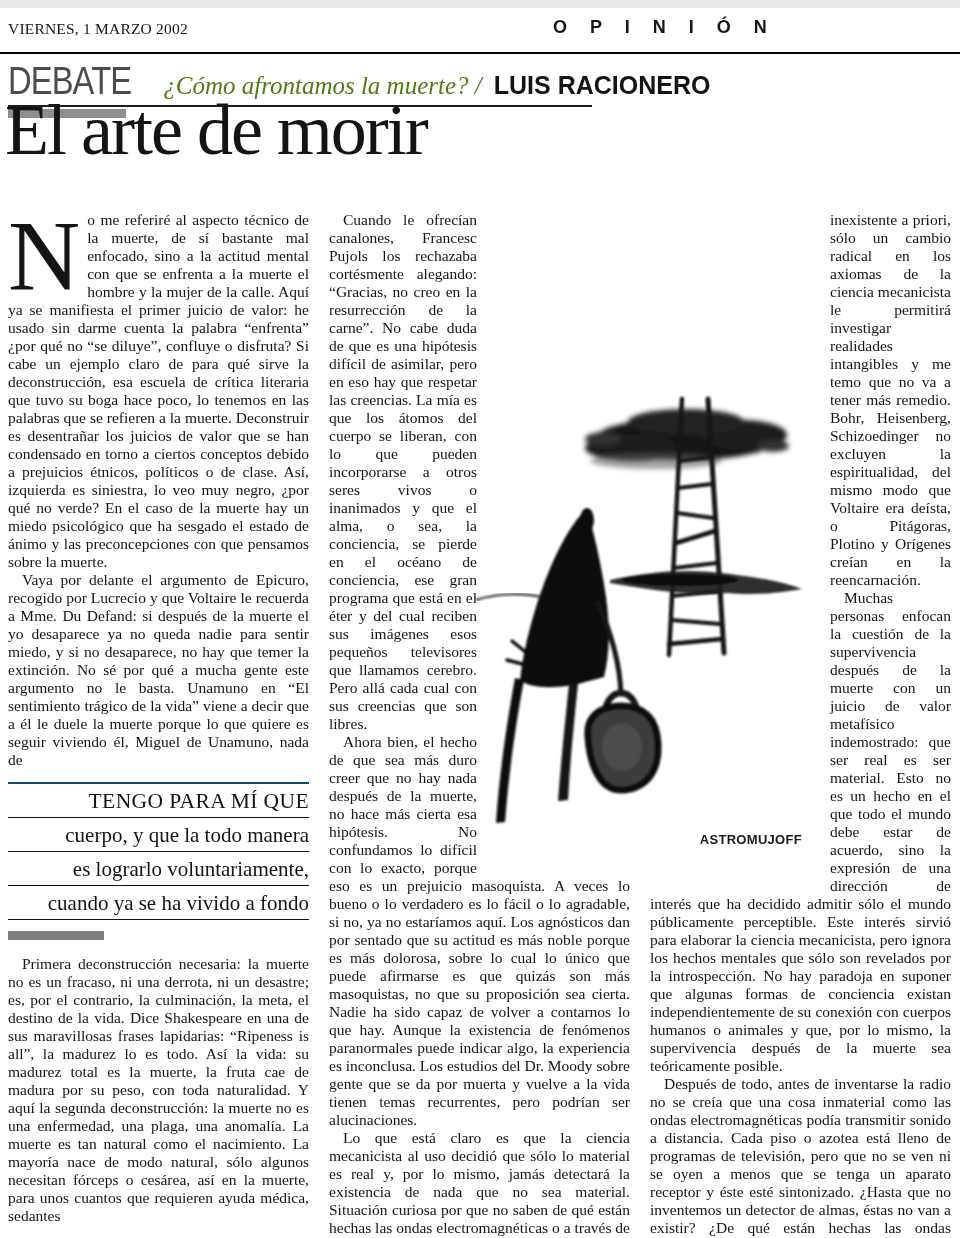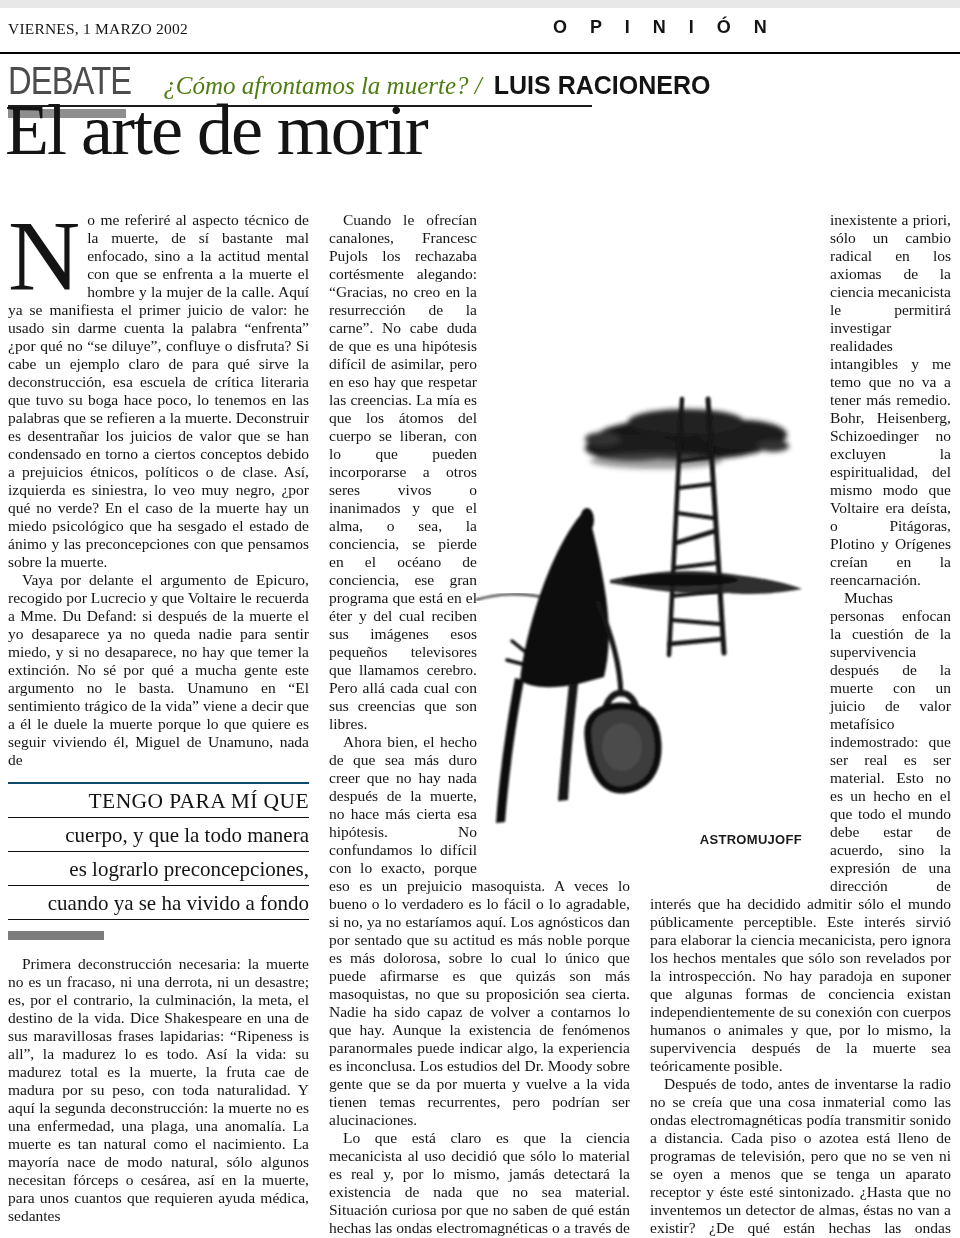--- a/index.html
+++ b/index.html
@@ -62,21 +62,21 @@
   <h1 class="headline" style="margin:0;font-weight:400;">El arte de morir</h1>
 
   <div class="cols">
 
     <div class="col">
       <p><span class="dropcap">N</span><span>o me referiré al aspecto técnico de la muerte, de sí bastante mal enfocado, sino a la actitud mental con que se enfrenta a la muerte el hombre y la mujer de la calle. Aquí ya se manifiesta el primer juicio de valor: he usado sin darme cuenta la palabra “enfrenta” ¿por qué no “se diluye”, confluye o disfruta? Si cabe un ejemplo claro de para qué sirve la deconstrucción, esa escuela de crítica literaria que tuvo su boga hace poco, lo tenemos en las palabras que se refieren a la muerte. Deconstruir es desentrañar los juicios de valor que se han condensado en torno a ciertos conceptos debido a prejuicios étnicos, políticos o de clase. Así, izquierda es siniestra, lo veo muy negro, ¿por qué no verde? En el caso de la muerte hay un miedo psicológico que ha sesgado el estado de ánimo y las preconcepciones con que pensamos sobre la muerte.</span></p>
       <p class="ind">Vaya por delante el argumento de Epicuro, recogido por Lucrecio y que Voltaire le recuerda a Mme. Du Defand: si después de la muerte el yo desaparece ya no queda nadie para sentir miedo, y si no desaparece, no hay que temer la extinción. No sé por qué a mucha gente este argumento no le basta. Unamuno en “El sentimiento trágico de la vida” viene a decir que a él le duele la muerte porque lo que quiere es seguir viviendo él, Miguel de Unamuno, nada de</p>
       <div class="pullquote">
         <div class="pq-line pq-first">TENGO PARA MÍ QUE</div>
         <div class="pq-line">cuerpo, y que la todo manera</div>
-        <div class="pq-line">es lograrlo preconcepciones,</div>
+        <div class="pq-line">es lograrlo voluntariamente,</div>
         <div class="pq-line">cuando ya se ha vivido a fondo</div>
       </div>
       <div class="pq-bar"></div>
       <p class="ind">Primera deconstrucción necesaria: la muerte no es un fracaso, ni una derrota, ni un desastre; es, por el contrario, la culminación, la meta, el destino de la vida. Dice Shakespeare en una de sus maravillosas frases lapidarias: “Ripeness is all”, la madurez lo es todo. Así la vida: su madurez total es la muerte, la fruta cae de madura por su peso, con toda naturalidad. Y aquí la segunda deconstrucción: la muerte no es una enfermedad, una plaga, una anomalía. La muerte es tan natural como el nacimiento. La mayoría nace de modo natural, sólo algunos necesitan fórceps o cesárea, así en la muerte, para unos cuantos que requieren ayuda médica, sedantes</p>
     </div>
 
     <div class="col">
       <div class="spacer-r"></div>
       <p class="ind">Cuando le ofrecían canalones, Francesc Pujols los rechazaba cortésmente alegando: “Gracias, no creo en la resurrección de la carne”. No cabe duda de que es una hipótesis difícil de asimilar, pero en eso hay que respetar las creencias. La mía es que los átomos del cuerpo se liberan, con lo que pueden incorporarse a otros seres vivos o inanimados y que el alma, o sea, la conciencia, se pierde en el océano de conciencia, ese gran programa que está en el éter y del cual reciben sus imágenes esos pequeños televisores que llamamos cerebro. Pero allá cada cual con sus creencias que son libres.</p>
       <p class="ind">Ahora bien, el hecho de que sea más duro creer que no hay nada después de la muerte, no hace más cierta esa hipótesis. No confundamos lo difícil con lo exacto, porque eso es un prejuicio masoquista. A veces lo bueno o lo verdadero es lo fácil o lo agradable, si no, ya no estaríamos aquí. Los agnósticos dan por sentado que su actitud es más noble porque es más dolorosa, sobre lo cual lo único que puede afirmarse es que quizás son más masoquistas, no que su proposición sea cierta. Nadie ha sido capaz de volver a contarnos lo que hay. Aunque la existencia de fenómenos paranormales puede indicar algo, la experiencia es inconclusa. Los estudios del Dr. Moody sobre gente que se da por muerta y vuelve a la vida tienen temas recurrentes, pero podrían ser alucinaciones.</p>

